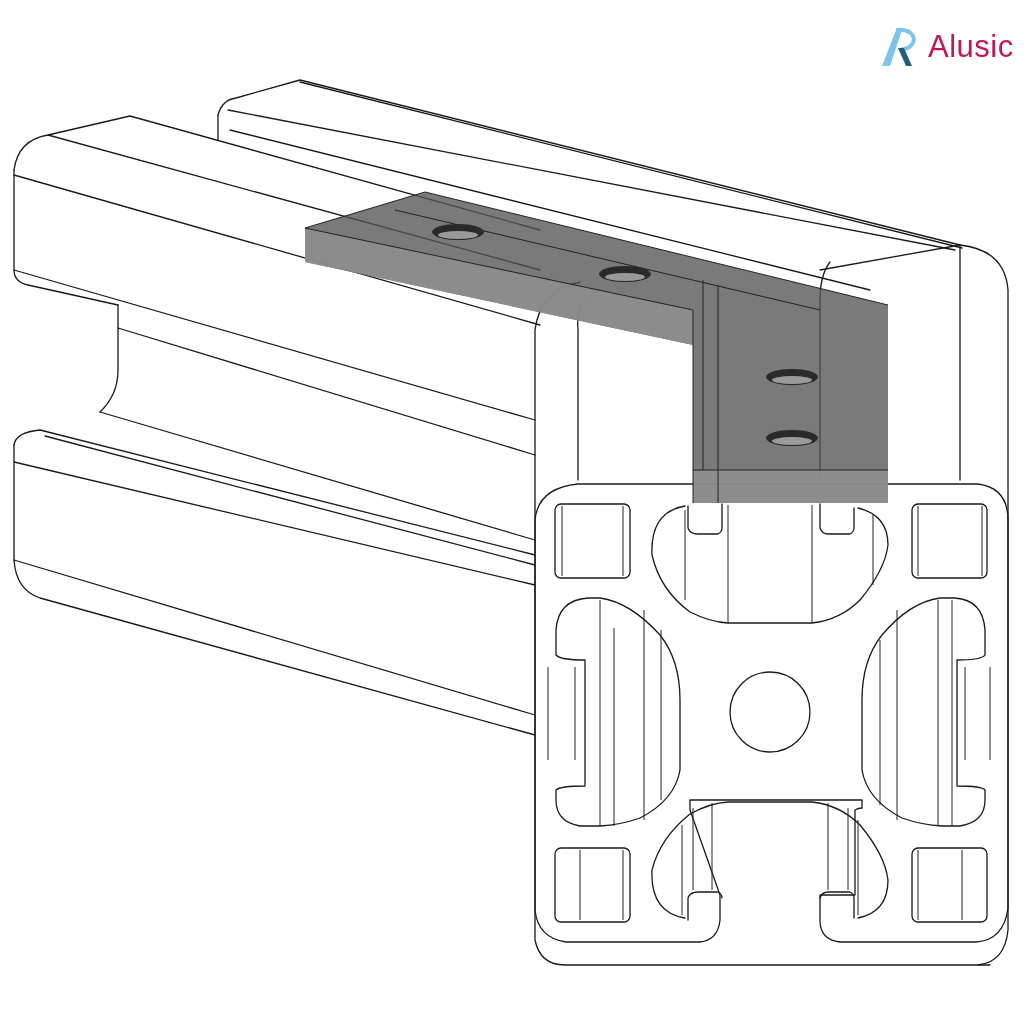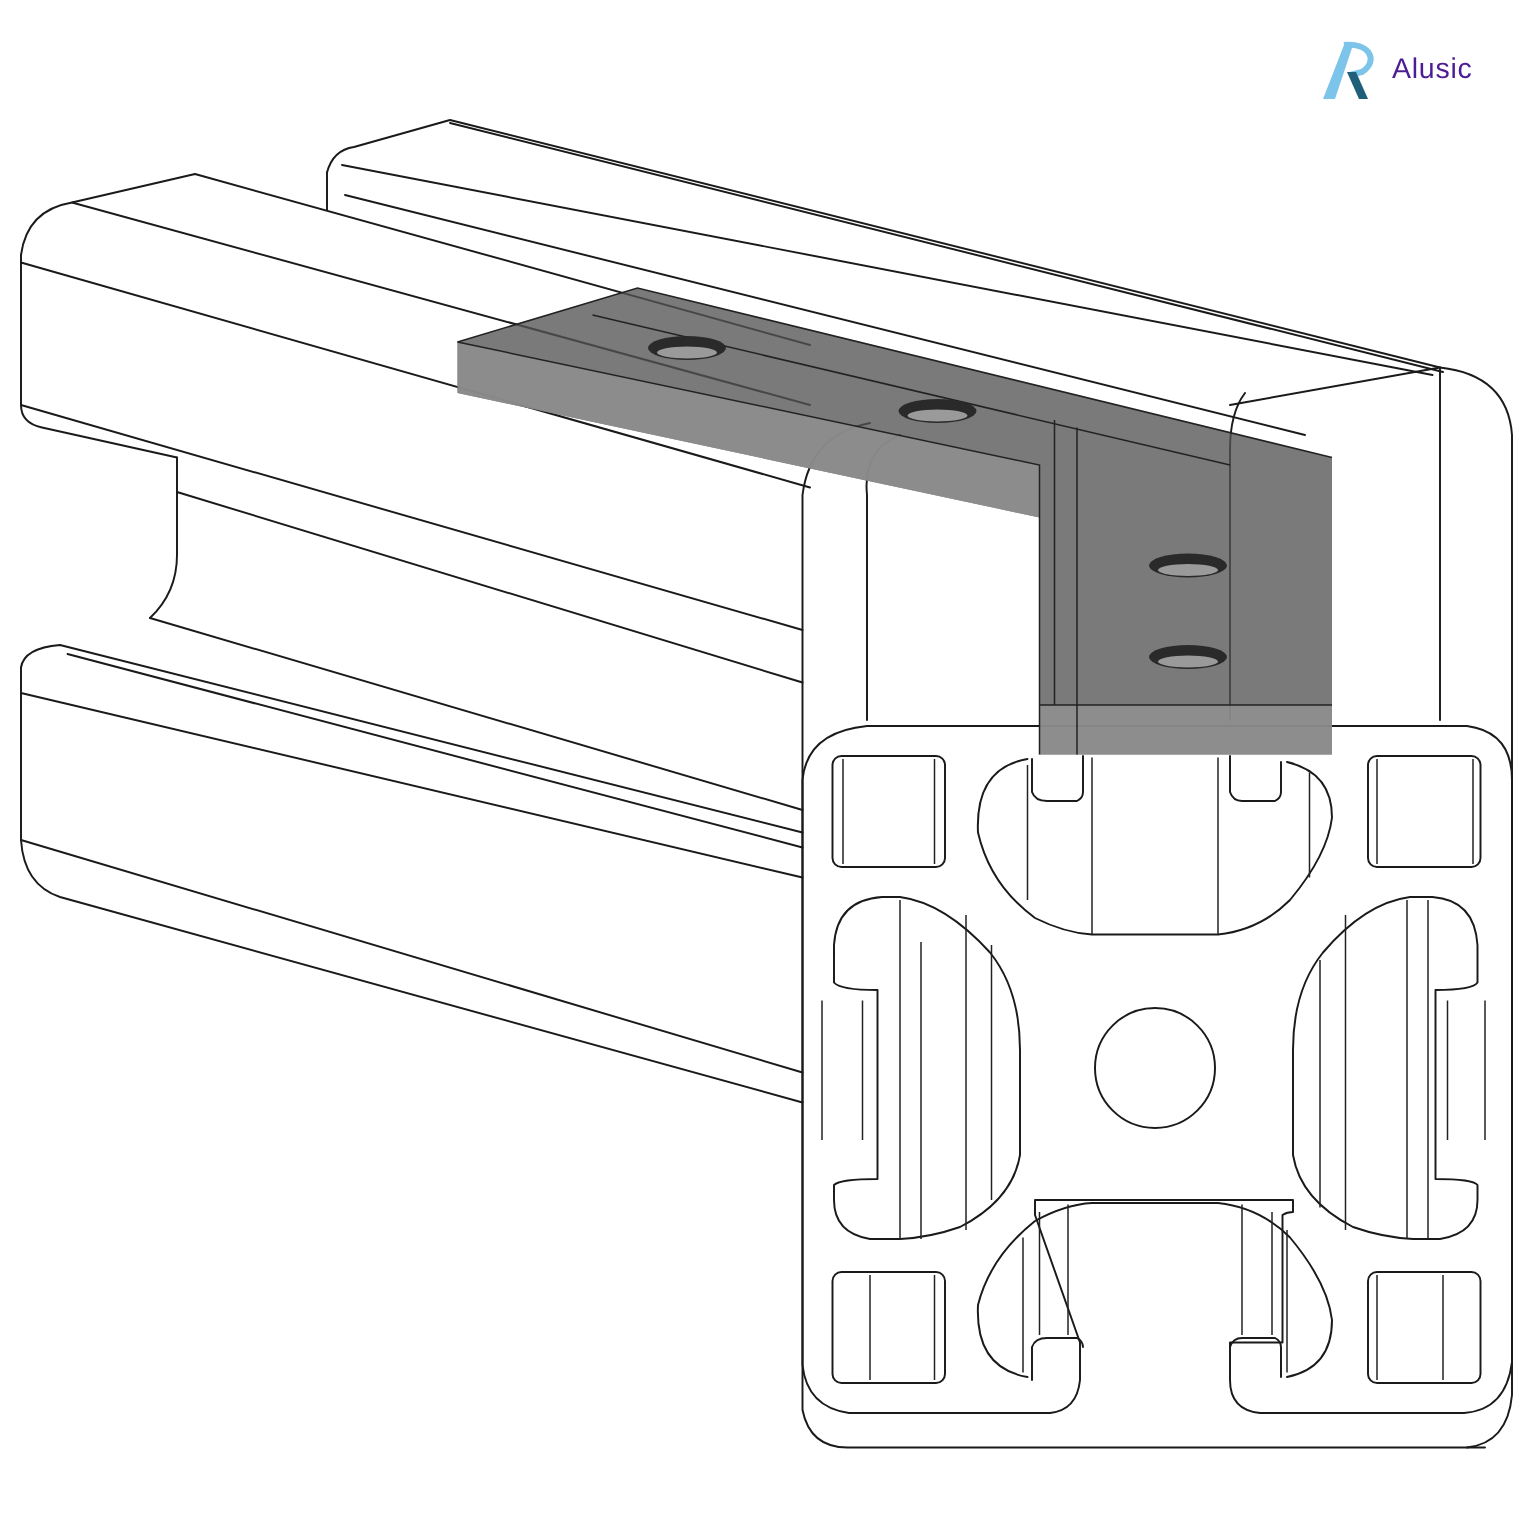--- a/index.html
+++ b/index.html
@@ -1,19 +1,19 @@
 <!DOCTYPE html>
 <html><head>
 <meta charset="utf-8">
 <style>
   html, body { margin:0; padding:0; background:#ffffff; }
   body { width:1024px; height:1024px; position:relative; overflow:hidden; font-family:"Liberation Sans", sans-serif; }
   #drawing { position:absolute; left:0; top:0; width:1024px; height:1024px; }
   .logo { position:absolute; left:878px; top:26px; display:flex; align-items:center; gap:6px; }
-  .logo-text { font-size:19px; color:#4c1d95; letter-spacing:0.5px; }
+  .logo-text { font-size:31px; color:#be185d; letter-spacing:0.5px; }
   .ln { fill:none; stroke:#1a1a1a; stroke-width:1.3; stroke-linejoin:round; stroke-linecap:round; }
   .thin { fill:none; stroke:#222; stroke-width:1; }
 </style>
 </head>
 <body>
 
 <div class="logo">
   <svg width="44" height="42" viewBox="0 0 44 42">
     <path d="M4 40 L18 4 L24 4 L12 40 Z" fill="#7cc4ea"></path>
     <path d="M18 4 C34 2 42 14 30 22 L22 24" fill="none" stroke="#7cc4ea" stroke-width="4"></path>

